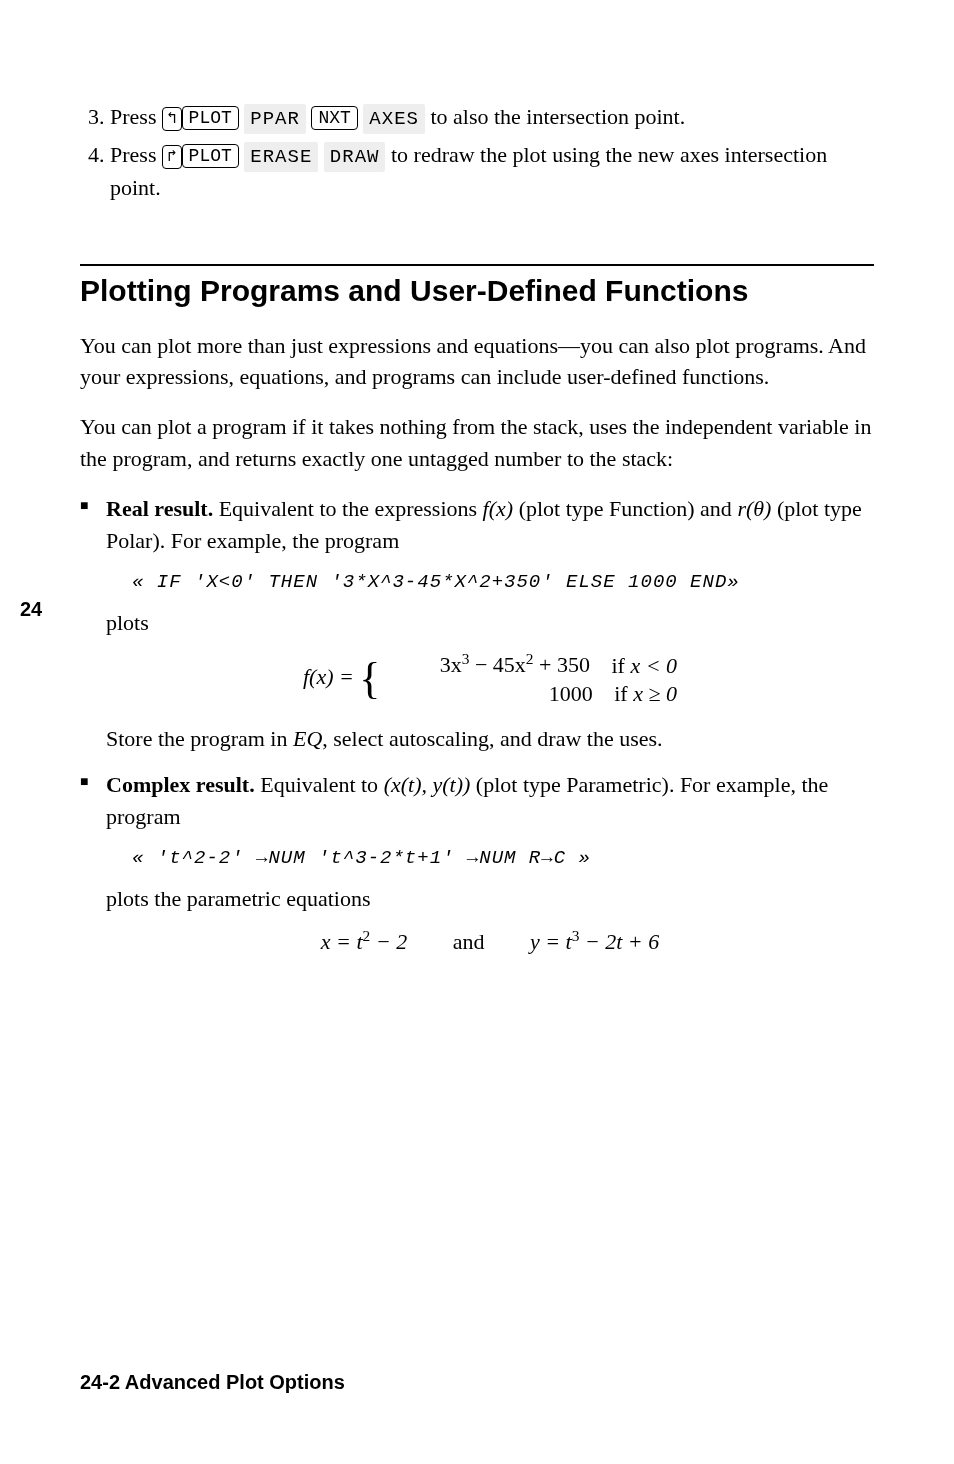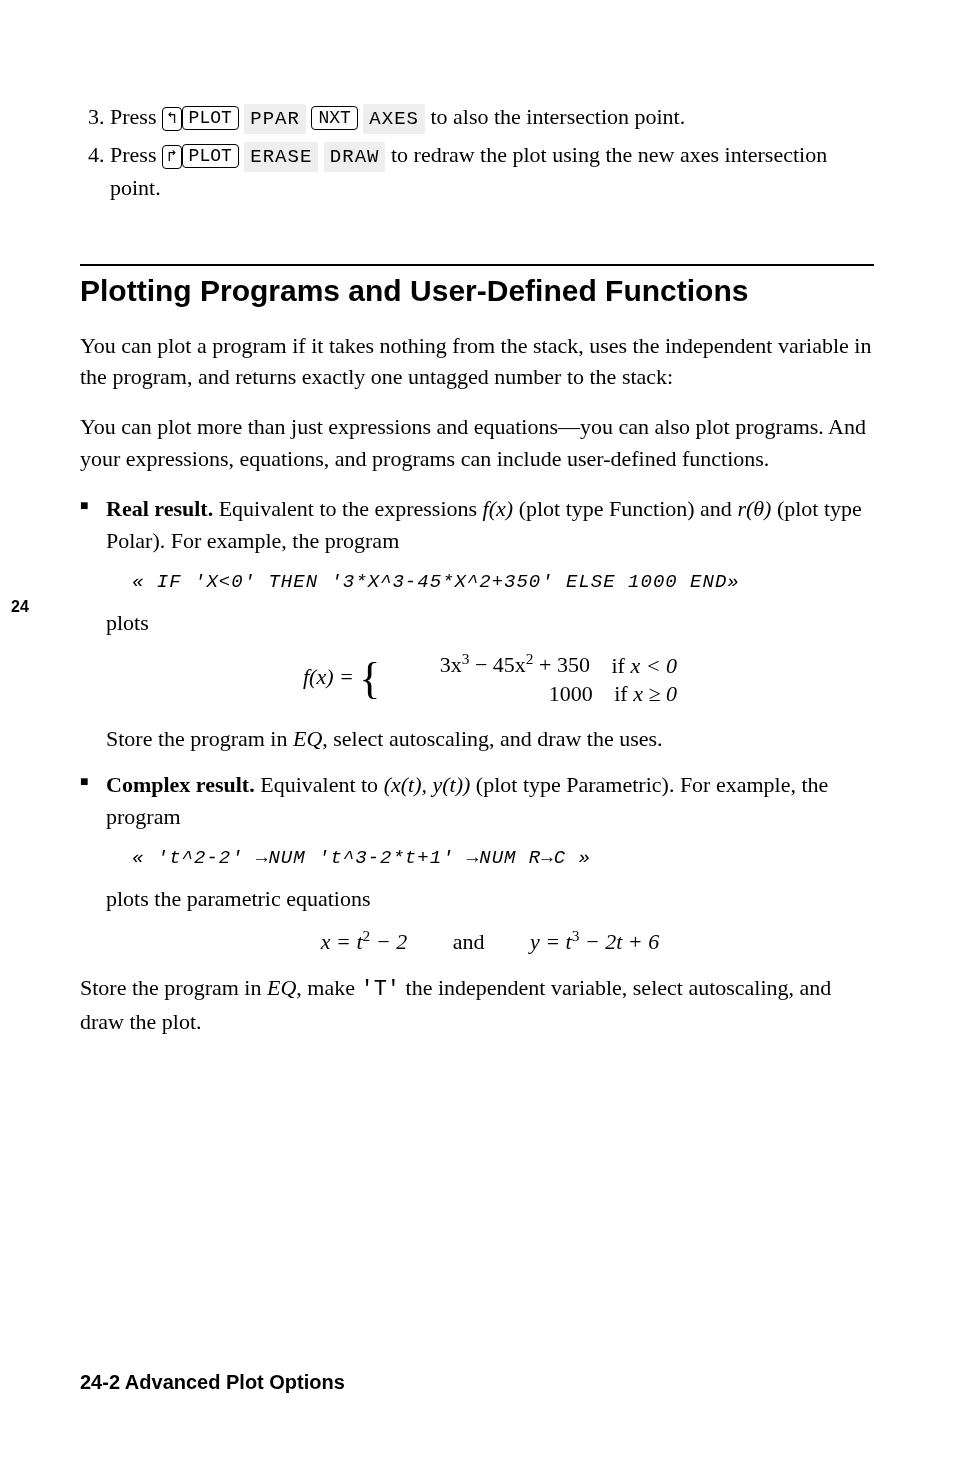--- a/index.html
+++ b/index.html
@@ -12,25 +12,25 @@
   height: 1464px;
   position: relative;
   box-sizing: border-box;
 }
 .page {
   padding: 100px 80px 60px 80px;
   position: relative;
 }
 .side-number {
   position: absolute;
-  left: 11px;
+  left: 20px;
   top: 598px;
   font-family: Helvetica, Arial, sans-serif;
   font-weight: bold;
-  font-size: 16px;
+  font-size: 20px;
 }
 ol.steps {
   margin: 0 0 60px 0;
   padding-left: 30px;
   font-size: 22px;
   line-height: 1.5;
 }
 ol.steps li {
   margin-bottom: 4px;
 }
@@ -155,22 +155,22 @@
       <span class="key arrow">↱</span><span class="key">PLOT</span>
       <span class="soft">ERASE</span>
       <span class="soft">DRAW</span>
       <span> to redraw the plot using the new axes intersection point.</span>
     </li>
   </ol>
 
   <hr class="sep">
   <h1 class="section">Plotting Programs and User-Defined Functions</h1>
 
+  <p class="body">You can plot more than just expressions and equations—you can also plot programs. And your expressions, equations, and programs can include user-defined functions.</p>
   <p class="body">You can plot a program if it takes nothing from the stack, uses the independent variable in the program, and returns exactly one untagged number to the stack:</p>
-  <p class="body">You can plot more than just expressions and equations—you can also plot programs. And your expressions, equations, and programs can include user-defined functions.</p>
 
   <ul class="bullets">
     <li>
       <b>Real result.</b><span> Equivalent to the expressions </span><i>f(x)</i><span> (plot type Function) and </span><i>r(θ)</i><span> (plot type Polar). For example, the program</span>
 
       <div class="code">« IF 'X&lt;0' THEN '3*X^3-45*X^2+350' ELSE 1000 END»</div>
 
       <div>plots</div>
 
       <div class="eq">
@@ -203,19 +203,16 @@
       <div>plots the parametric equations</div>
 
       <div class="eq">
         <span>x = t</span><sup class="upright">2</sup><span> − 2</span>
         <span class="upright" style="margin:0 40px;text-align:right;">and</span>
         <span>y = t</span><sup class="upright">3</sup><span> − 2t + 6</span>
       </div>
     </li>
   </ul>
 
-  <p class="body">
-    <span>Store the program in </span><i>EQ</i><span>, make </span><span style="font-family:'Courier New',monospace;">'T'</span><span> the independent variable, select autoscaling, and draw the plot.</span>
-  </p>
 
 </div>
 
 <div class="footer">24-2  Advanced Plot Options</div>
 
 </body></html>

